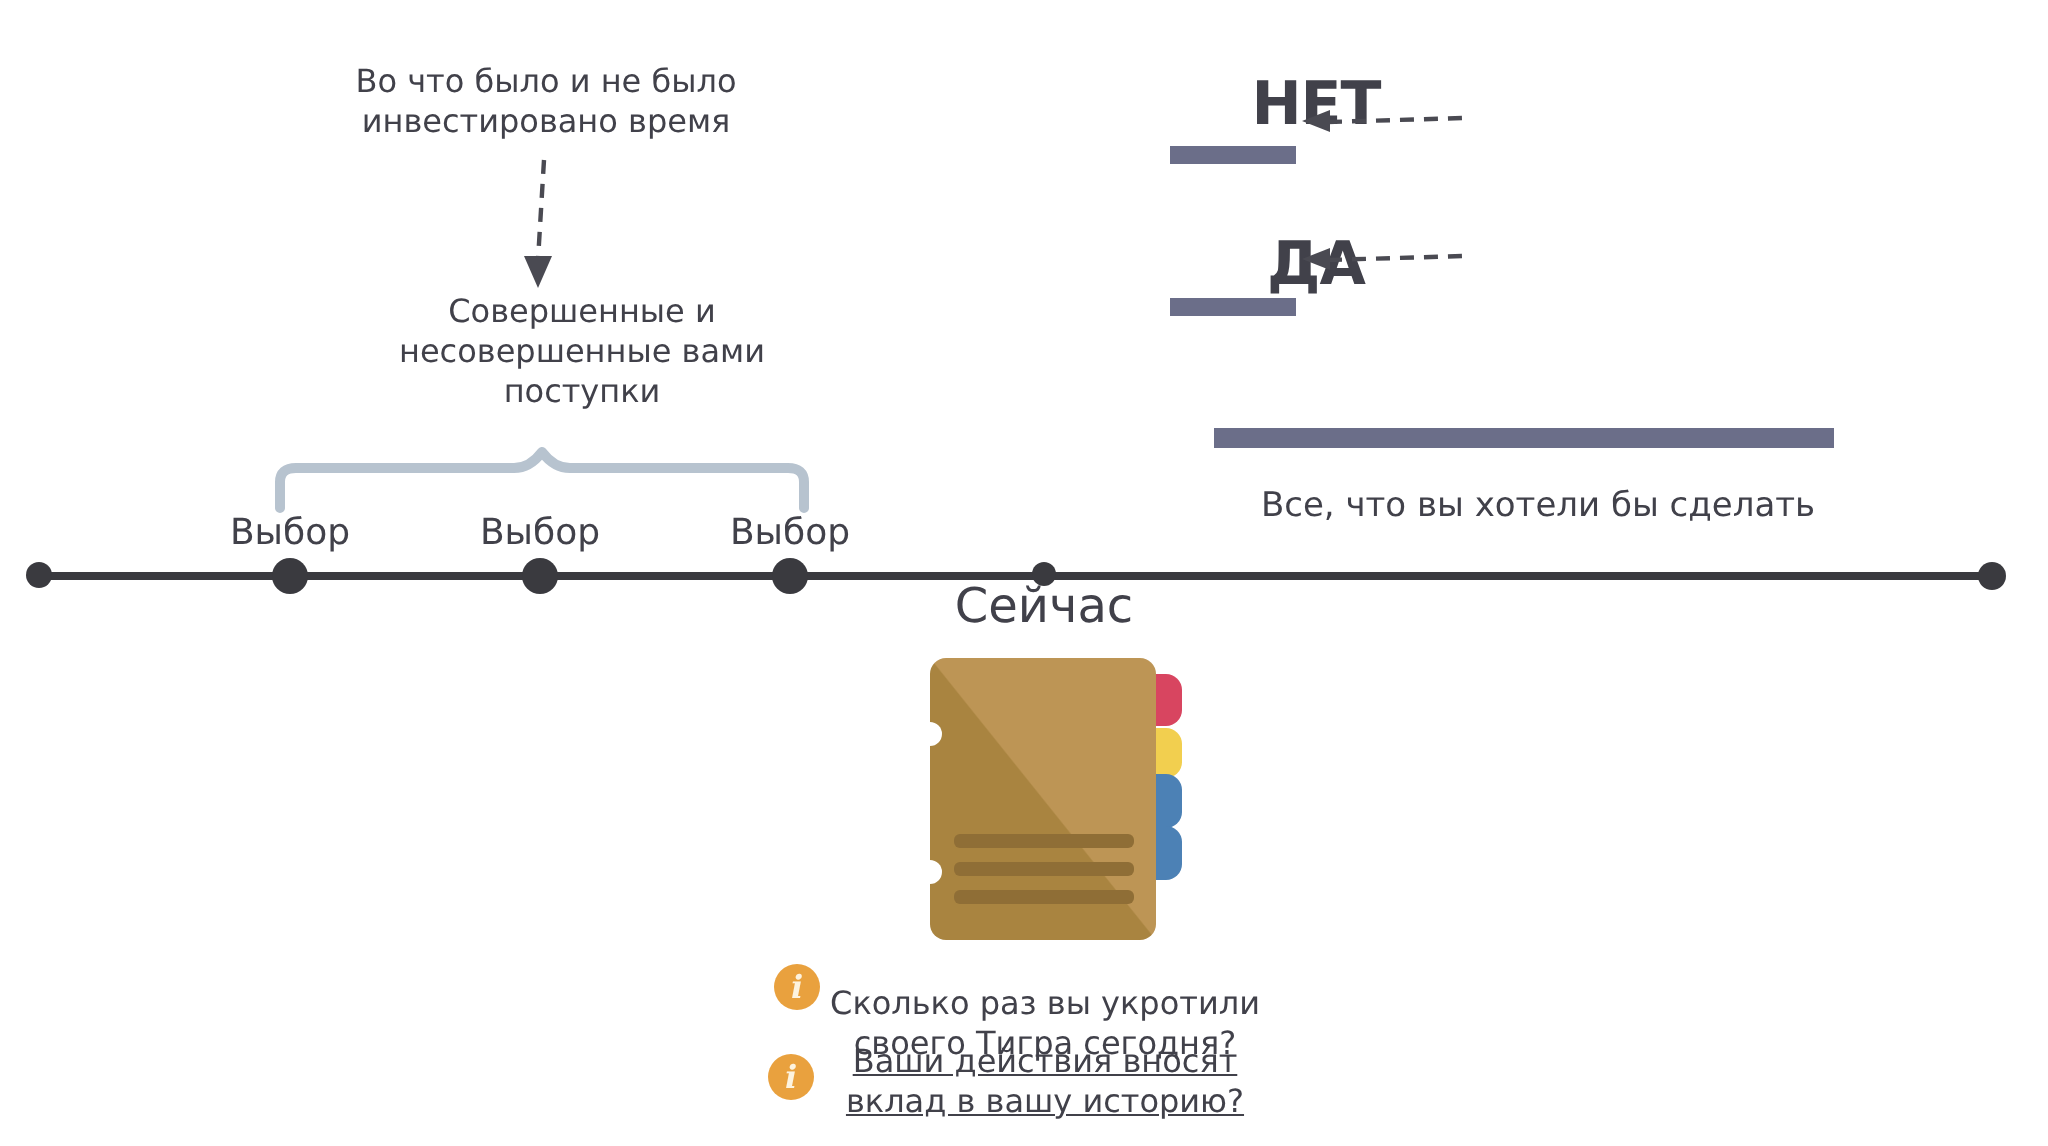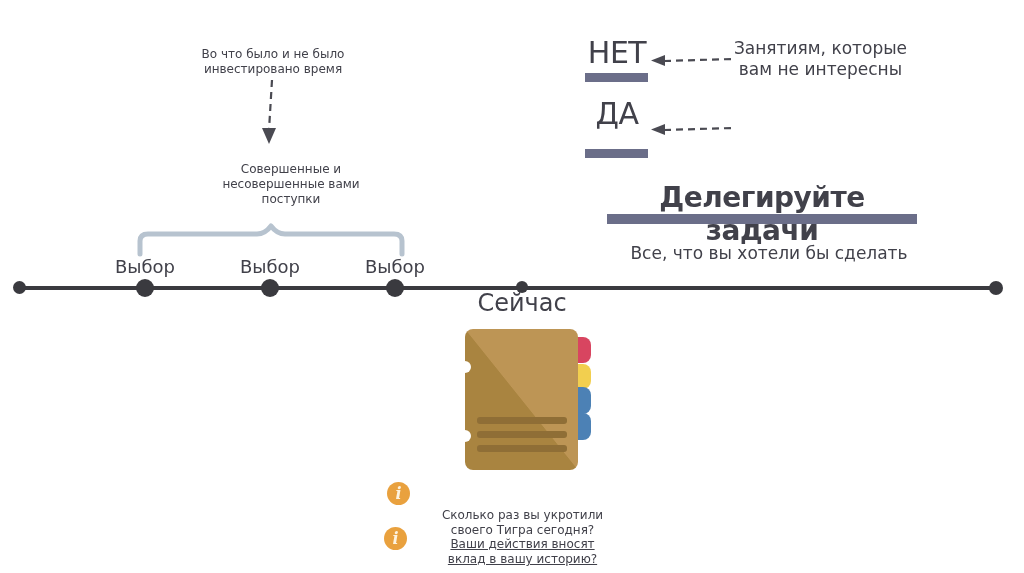--- a/index.html
+++ b/index.html
@@ -16,21 +16,21 @@
     overflow: hidden;
   }
   .abs { position: absolute; }
   .txt {
     text-align: center;
     white-space: pre-line;
     line-height: 1.25;
     color: var(--text, #41414a);
   }
   .small { font-size: 17px; }
-  .mid   { font-size: 12px; margin-top: 16px; }
+  .mid   { font-size: 16px; }
 
   
   .invested { left: 118px; top: 31px; width: 310px; }
   .down-arrow-svg { left: 252px; top: 78px; }
   .deeds { left: 136px; top: 146px; width: 310px; }
   .brace-svg { left: 135px; top: 219px; }
   .brace-path { fill: none; stroke: var(--brace, #b7c3cf); stroke-width: 5; stroke-linecap: round; stroke-linejoin: round; }
 
   .choice { top: 256px; width: 90px; font-size: 18px; }
   .choice1 { left: 100px; }
@@ -43,24 +43,24 @@
   .dot-start { left: 13px;  top: 281px; width: 13px; height: 13px; }
   .dot-c1    { left: 136px; top: 279px; width: 18px; height: 18px; }
   .dot-c2    { left: 261px; top: 279px; width: 18px; height: 18px; }
   .dot-c3    { left: 386px; top: 279px; width: 18px; height: 18px; }
   .dot-now   { left: 516px; top: 281px; width: 12px; height: 12px; }
   .dot-end   { left: 989px; top: 281px; width: 14px; height: 14px; }
   .now-label { left: 462px; top: 288px; width: 120px; font-size: 24px; }
   .future-label { left: 619px; top: 243px; width: 300px; }
 
   
-  .kw { text-align: center; font-weight: normal; font-size: 30px; letter-spacing: -0.5px; color: var(--text, #41414a); }
+  .kw { text-align: center; font-weight: bold; font-size: 30px; letter-spacing: -0.5px; color: var(--text, #41414a); margin-left: 41px; }
   .no-word  { left: 583px; top: 35px;  width: 68px; }
   .no-bar   { left: 585px; top: 73px;  width: 63px; height: 9px;  background: var(--accent, #6b6e89); }
-  .yes-word { left: 583px; top: 96px; width: 68px; }
+  .yes-word { left: 583px; top: 115px; width: 68px; }
   .yes-bar  { left: 585px; top: 149px; width: 63px; height: 9px;  background: var(--accent, #6b6e89); }
   .no-text  { left: 718px; top: 38px;  width: 205px; }
   .yes-text { left: 713px; top: 98px;  width: 255px; }
   .arrow-svg { width: 90px; height: 22px; }
   .no-arrow  { left: 648px; top: 49px; }
   .yes-arrow { left: 648px; top: 118px; }
   .dash-line { stroke: var(--line-soft, #4a4a52); stroke-width: 2.2; stroke-dasharray: 7 5; fill: none; }
   .arrow-head { fill: var(--line-soft, #4a4a52); }
 
   .delegate-title { left: 602px; top: 181px; width: 320px; text-align: center; font-weight: bold; font-size: 28px; letter-spacing: -0.5px; }
@@ -131,31 +131,28 @@
 
   <div class="abs txt now-label">Сейчас</div>
   <div class="abs txt small future-label">Все, что вы хотели бы сделать</div>
 
   <div class="abs kw no-word">НЕТ</div>
   <div class="abs no-bar"></div>
   <svg class="abs arrow-svg no-arrow" viewBox="0 0 90 22">
     <path class="dash-line" d="M16,12 L84,10"></path>
     <polygon class="arrow-head" points="17,6 17,17 3,11.5"></polygon>
   </svg>
-  <div class="abs txt small no-text">Занятиям, которые
-вам не интересны</div>
 
   <div class="abs kw yes-word">ДА</div>
   <div class="abs yes-bar"></div>
   <svg class="abs arrow-svg yes-arrow" viewBox="0 0 90 22">
     <path class="dash-line" d="M16,12 L84,10"></path>
     <polygon class="arrow-head" points="17,6 17,17 3,11.5"></polygon>
   </svg>
 
-  <div class="abs delegate-title">Делегируйте задачи</div>
   <div class="abs delegate-bar"></div>
 
   <div class="abs notebook">
     <div class="nb-tab nb-tab-red"></div>
     <div class="nb-tab nb-tab-yellow"></div>
     <div class="nb-tab nb-tab-blue1"></div>
     <div class="nb-tab nb-tab-blue2"></div>
     <div class="nb-body"></div>
     <div class="nb-notch nb-notch1"></div>
     <div class="nb-notch nb-notch2"></div>

